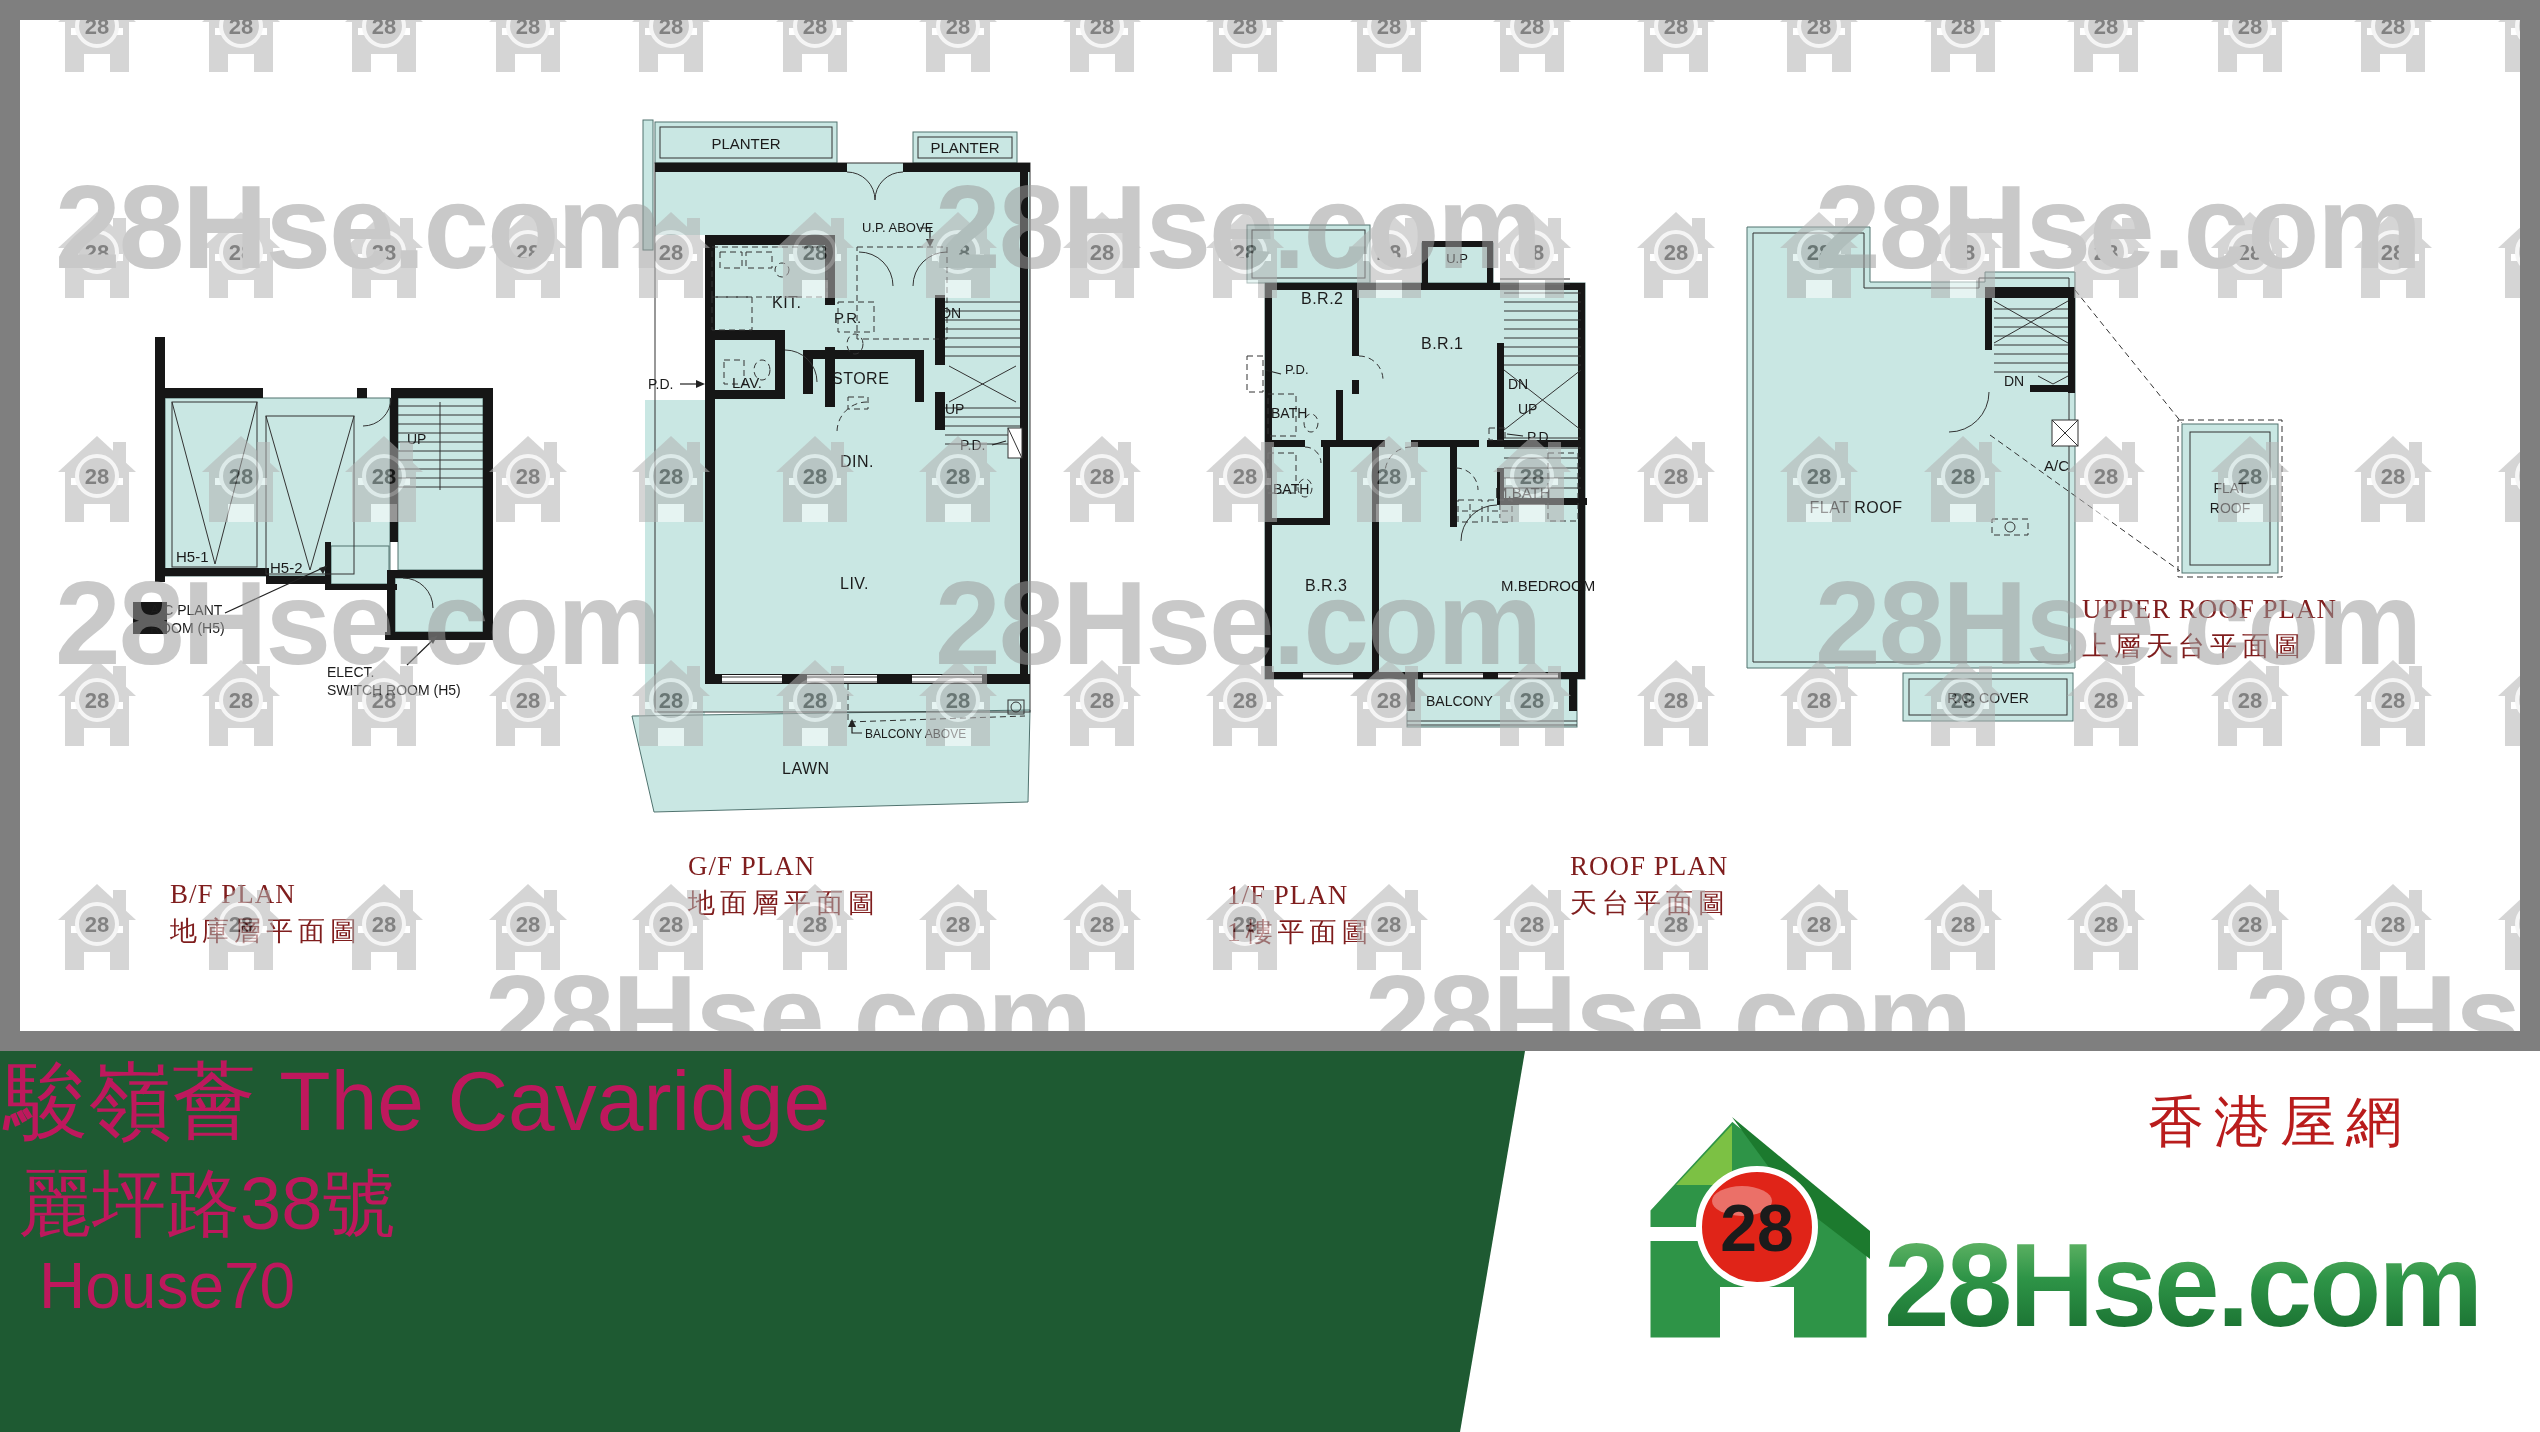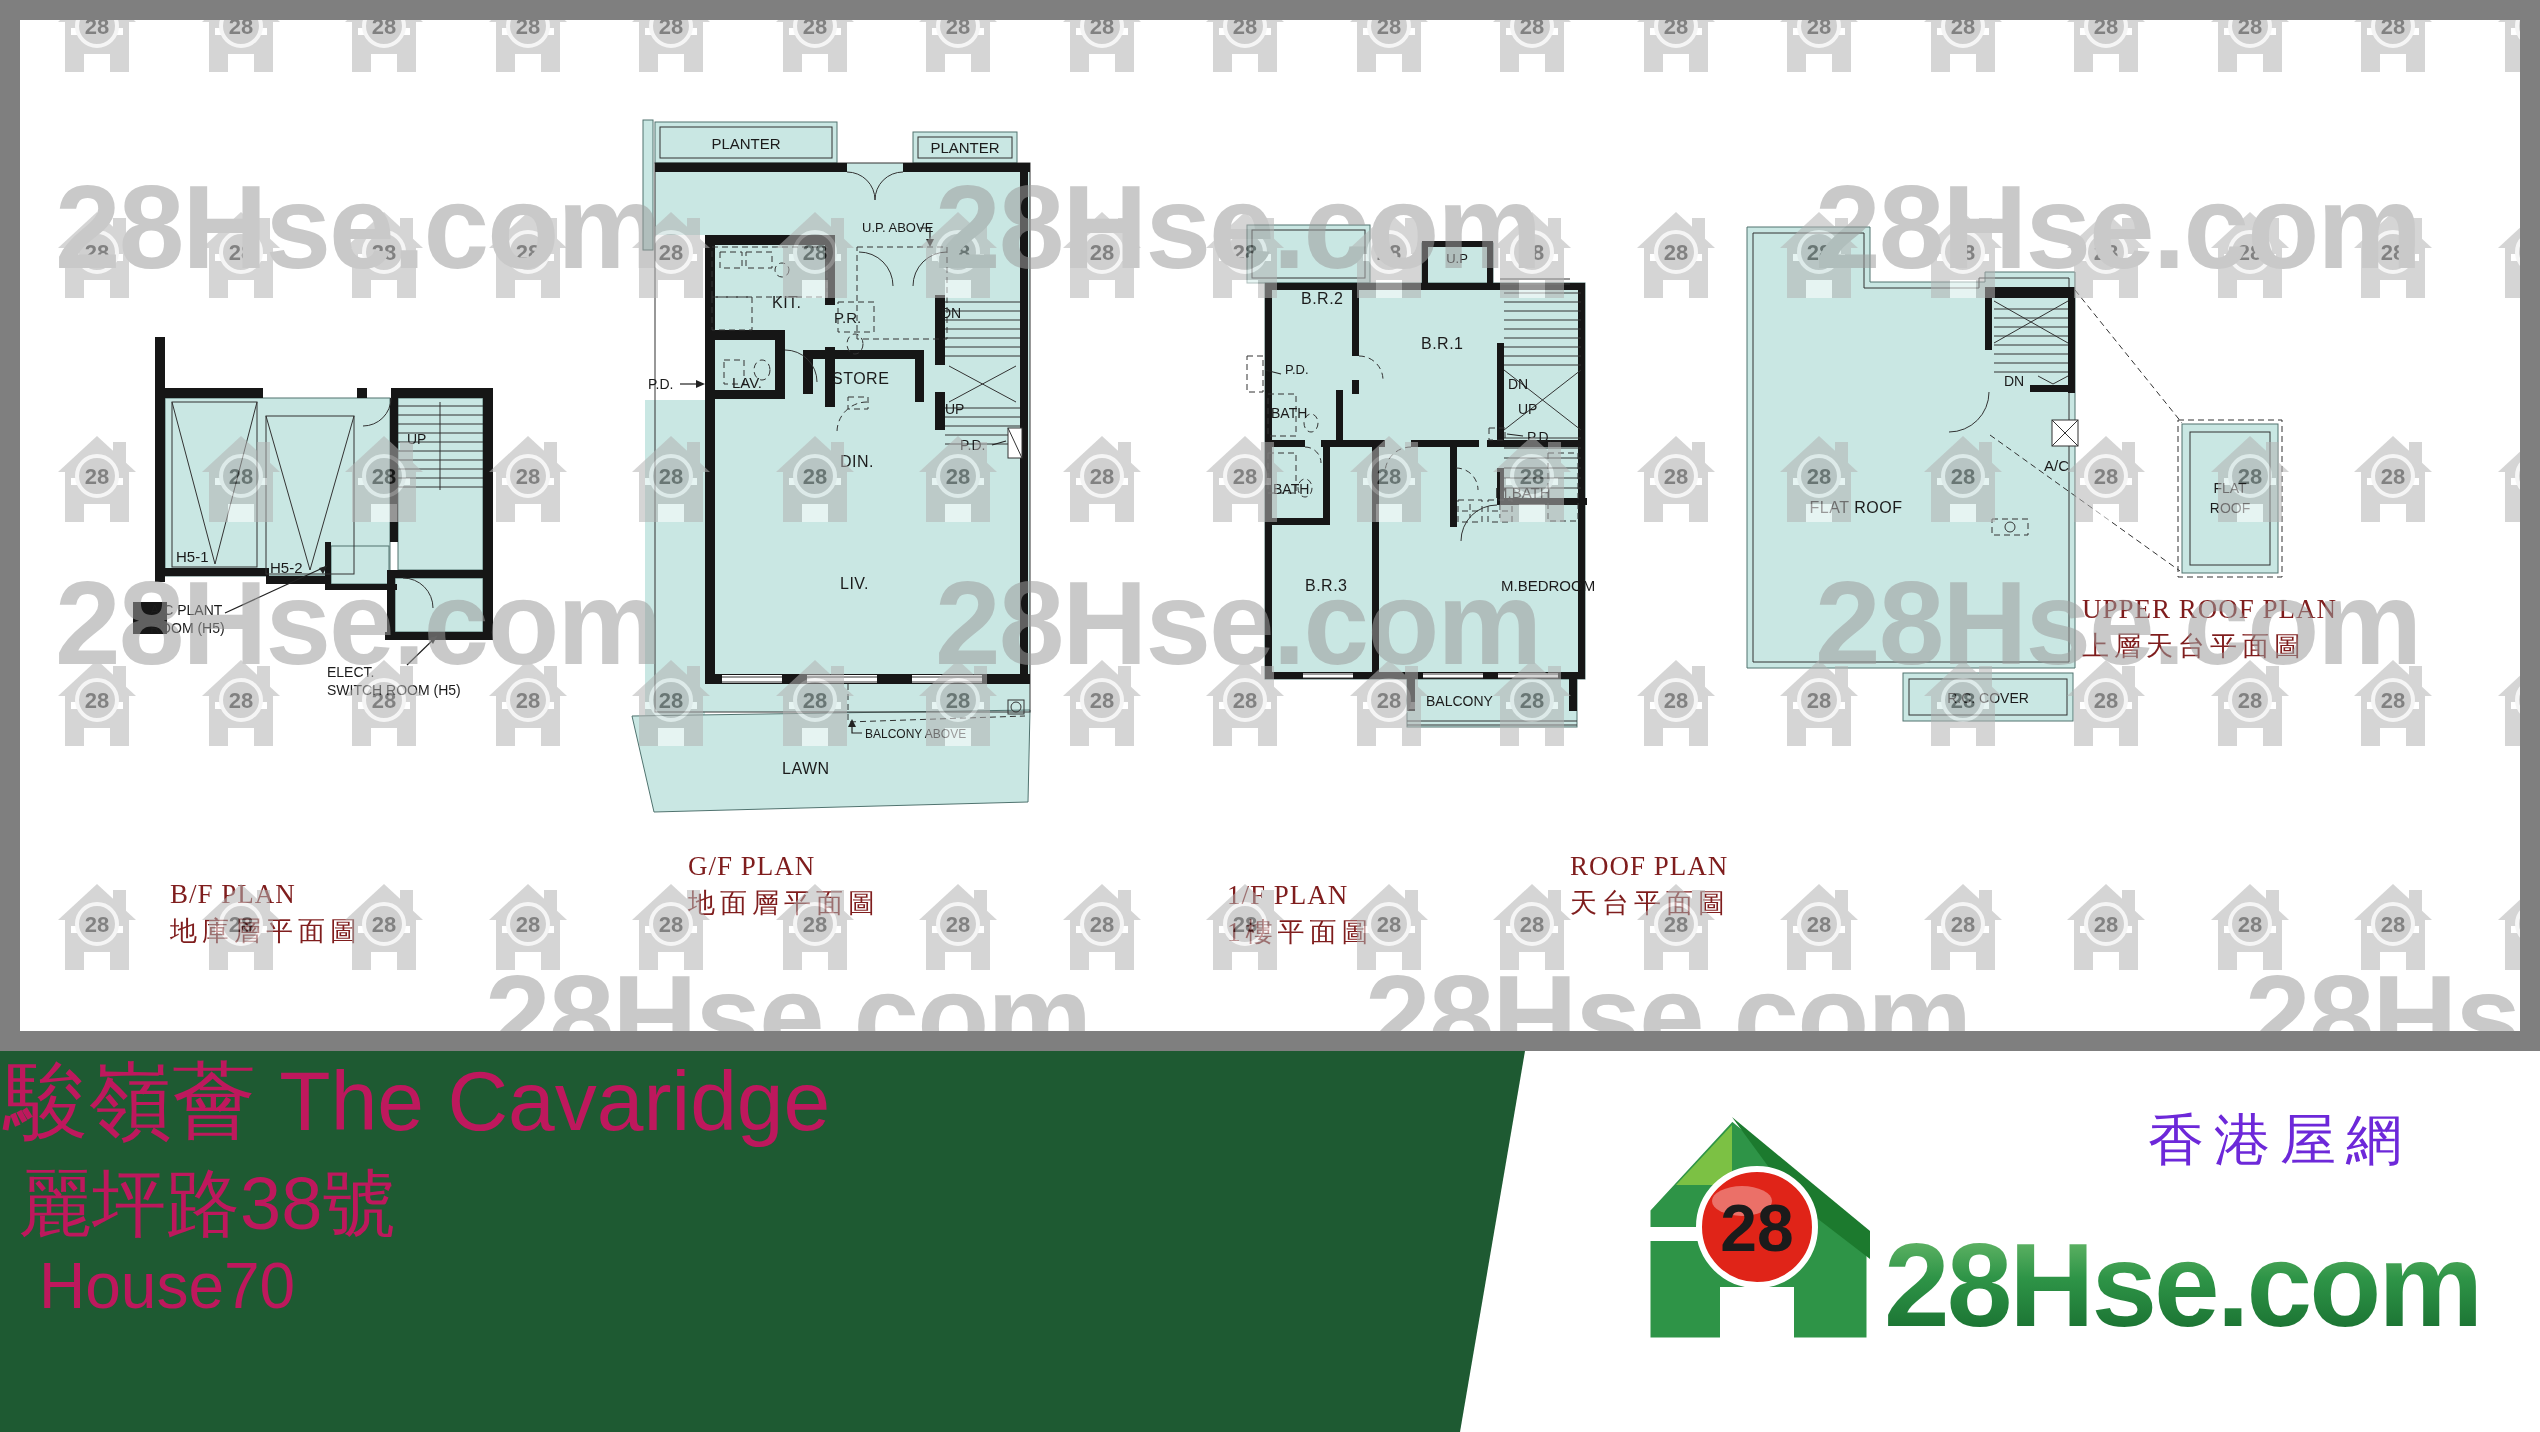--- a/index.html
+++ b/index.html
@@ -41,21 +41,21 @@
   .bl{position:absolute;left:4px;color:#be185d;font-weight:normal;white-space:nowrap;line-height:1.05;}
   .bl1{top:6px;font-size:84px;}
   .bl2{top:114px;font-size:74px;margin-left:14px;}
   .bl3{top:202px;font-size:64px;margin-left:35px;}
   .bl4{top:274px;font-size:66px;}
   .logo-house{position:absolute;left:1632px;top:58px;}
   .logo-site{position:absolute;left:1884px;top:166px;font-size:118px;font-weight:bold;
              letter-spacing:-3px;white-space:nowrap;
              background:linear-gradient(180deg,#7cc576 0%,#2e9447 45%,#13652a 100%);
              -webkit-background-clip:text;background-clip:text;color:transparent;}
-  .logo-tagline{position:absolute;left:2148px;top:52px;font-size:56px;color:#6d28d9;
+  .logo-tagline{position:absolute;left:2148px;top:34px;font-size:56px;color:#b91c1c;
                 letter-spacing:10px;white-space:nowrap;}
 </style>
 </head>
 <body>
 
 <div class="page">
 
   <svg class="plan-svg" style="left:55px;top:320px;" width="440" height="400" viewBox="0 0 440 400">
     <g>
       <rect class="teal" x="110" y="78" width="225" height="178"></rect>

